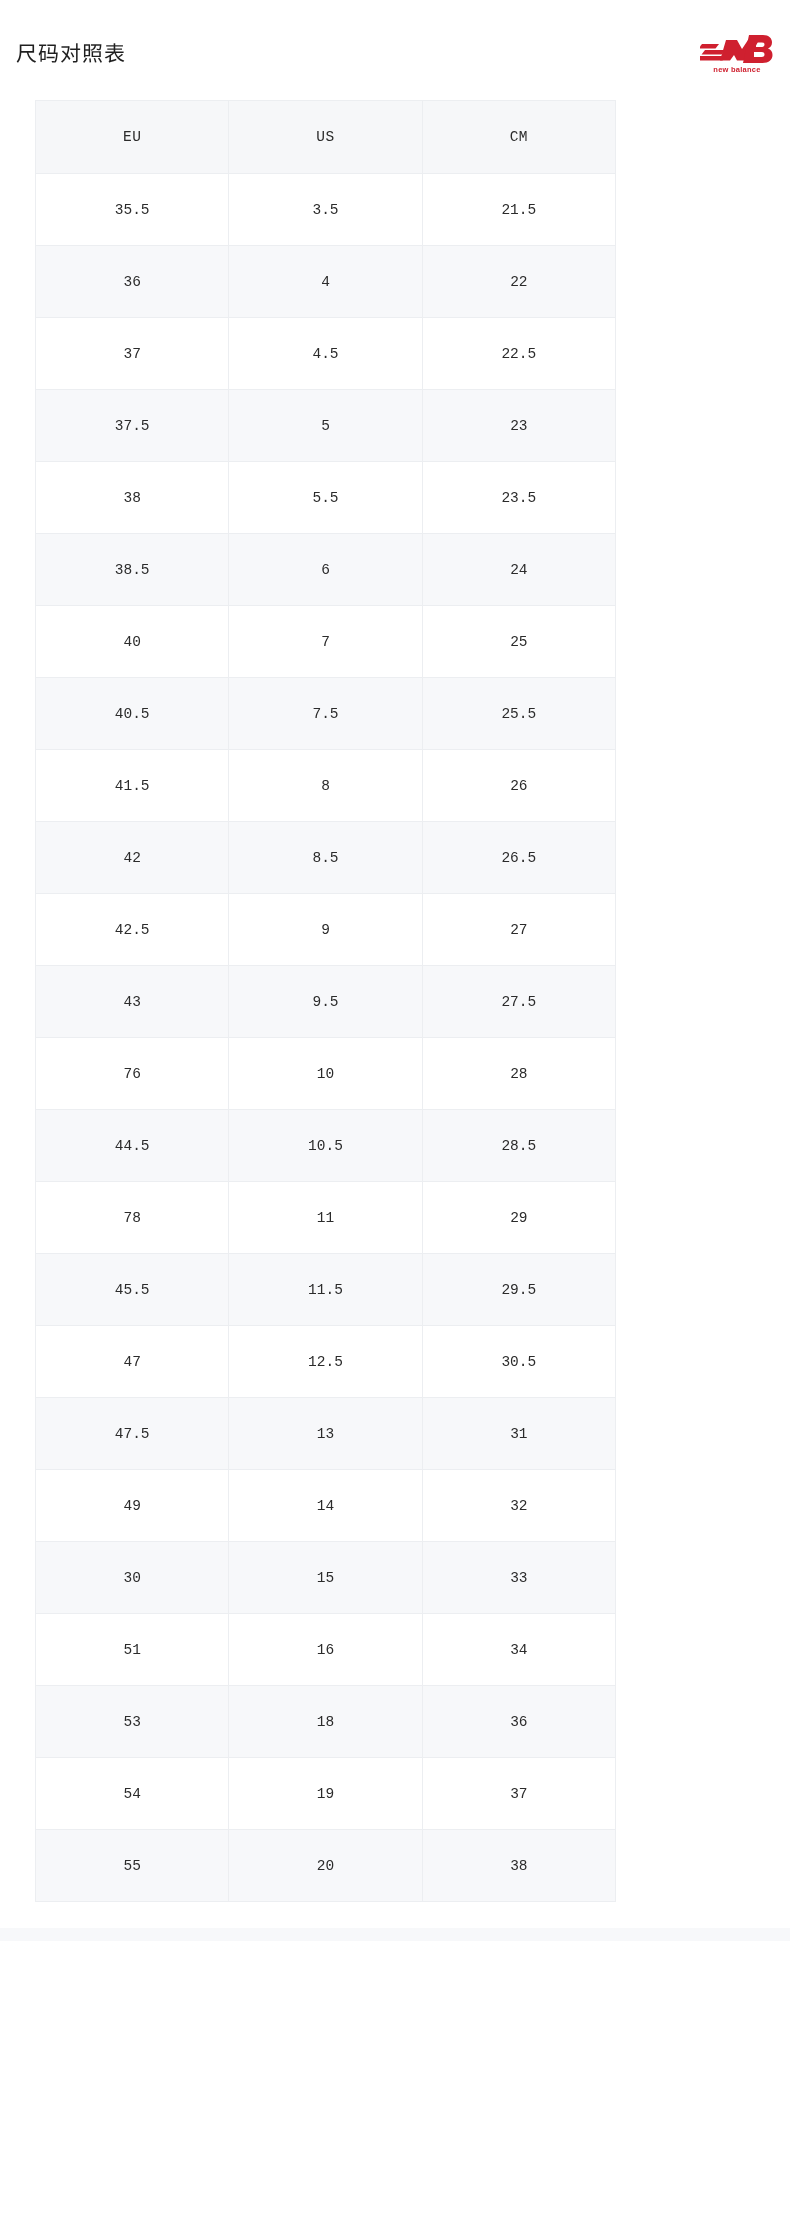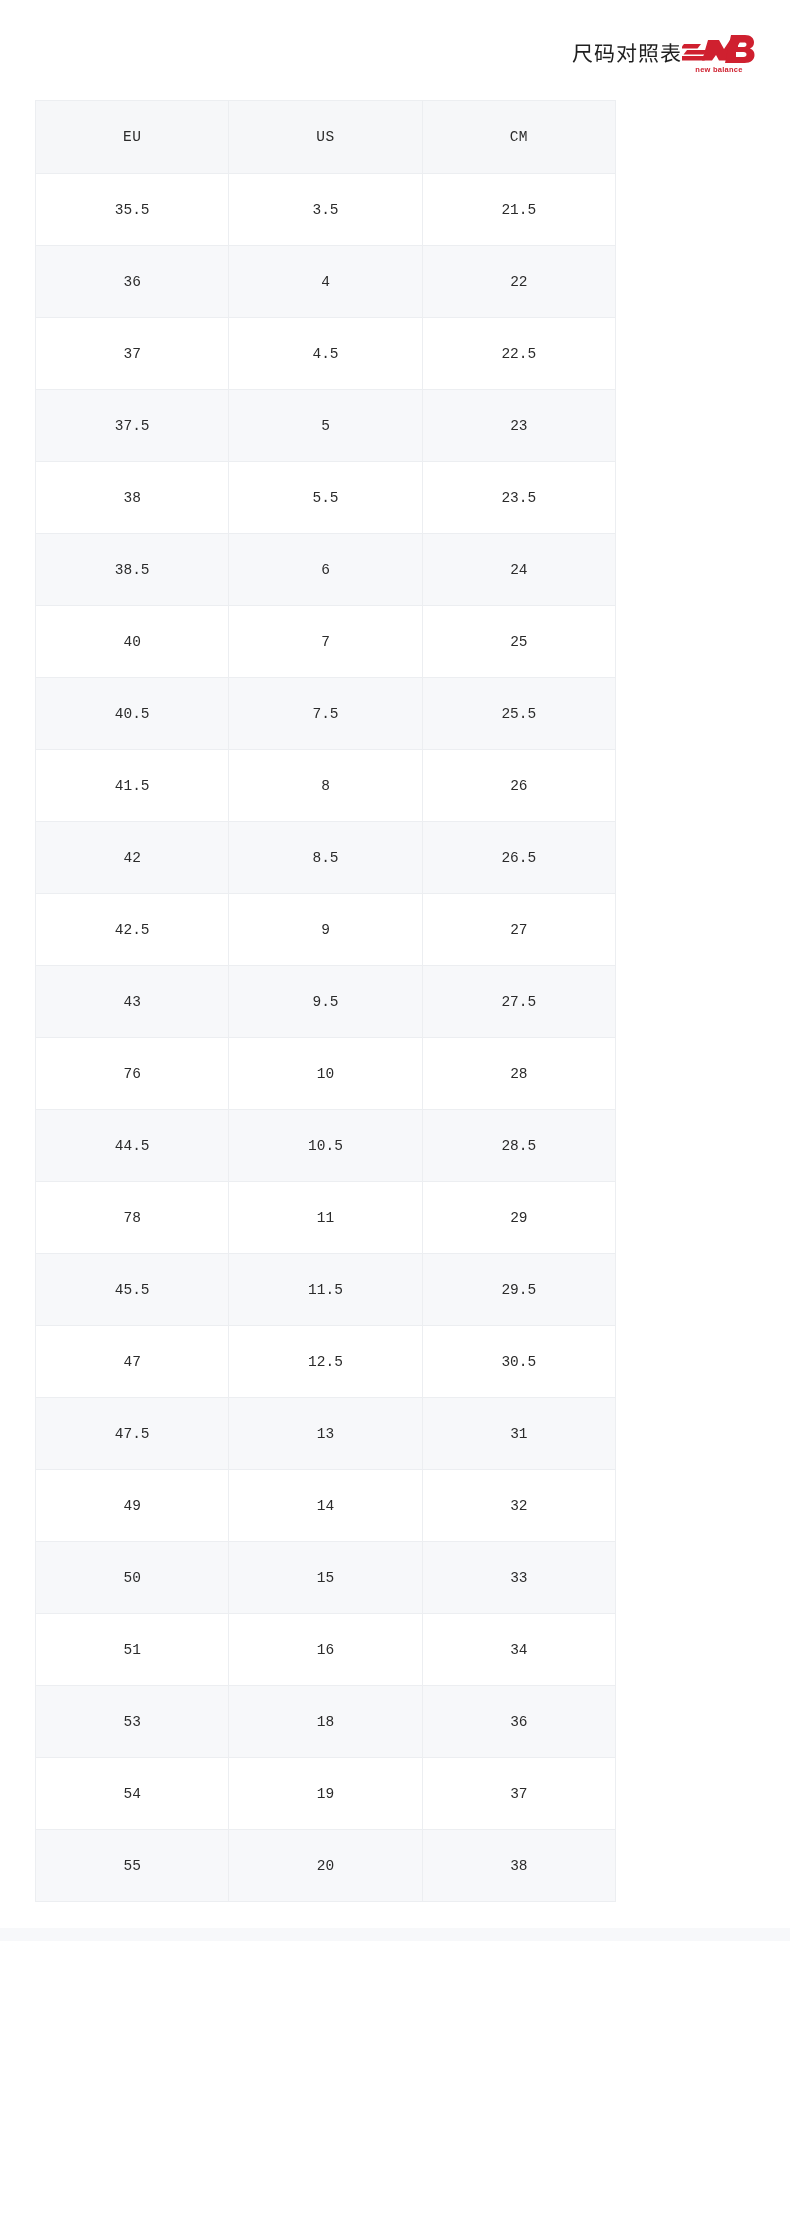--- a/index.html
+++ b/index.html
@@ -14,24 +14,24 @@
     position: relative;
     font-family: "Liberation Sans", sans-serif;
     -webkit-font-smoothing: antialiased;
   }
 
   
   .page-header {
     position: relative;
     height: 100px;
     box-sizing: border-box;
-    padding: 0 34px;
+    padding: 0 16px;
     display: flex;
     align-items: center;
-    justify-content: flex-end;
+    justify-content: space-between;
   }
   .page-title {
     font-family: "Liberation Sans", sans-serif;
     font-size: 21px;
     font-weight: 400;
     color: #1f1f1f;
     letter-spacing: 1px;
     line-height: 1;
     margin: 0;
     padding-top: 6px;
@@ -223,21 +223,21 @@
           <td>47.5</td>
           <td>13</td>
           <td>31</td>
         </tr>
         <tr>
           <td>49</td>
           <td>14</td>
           <td>32</td>
         </tr>
         <tr>
-          <td>50</td>
+          <td>30</td>
           <td>15</td>
           <td>33</td>
         </tr>
         <tr>
           <td>51</td>
           <td>16</td>
           <td>34</td>
         </tr>
         <tr>
           <td>53</td>

